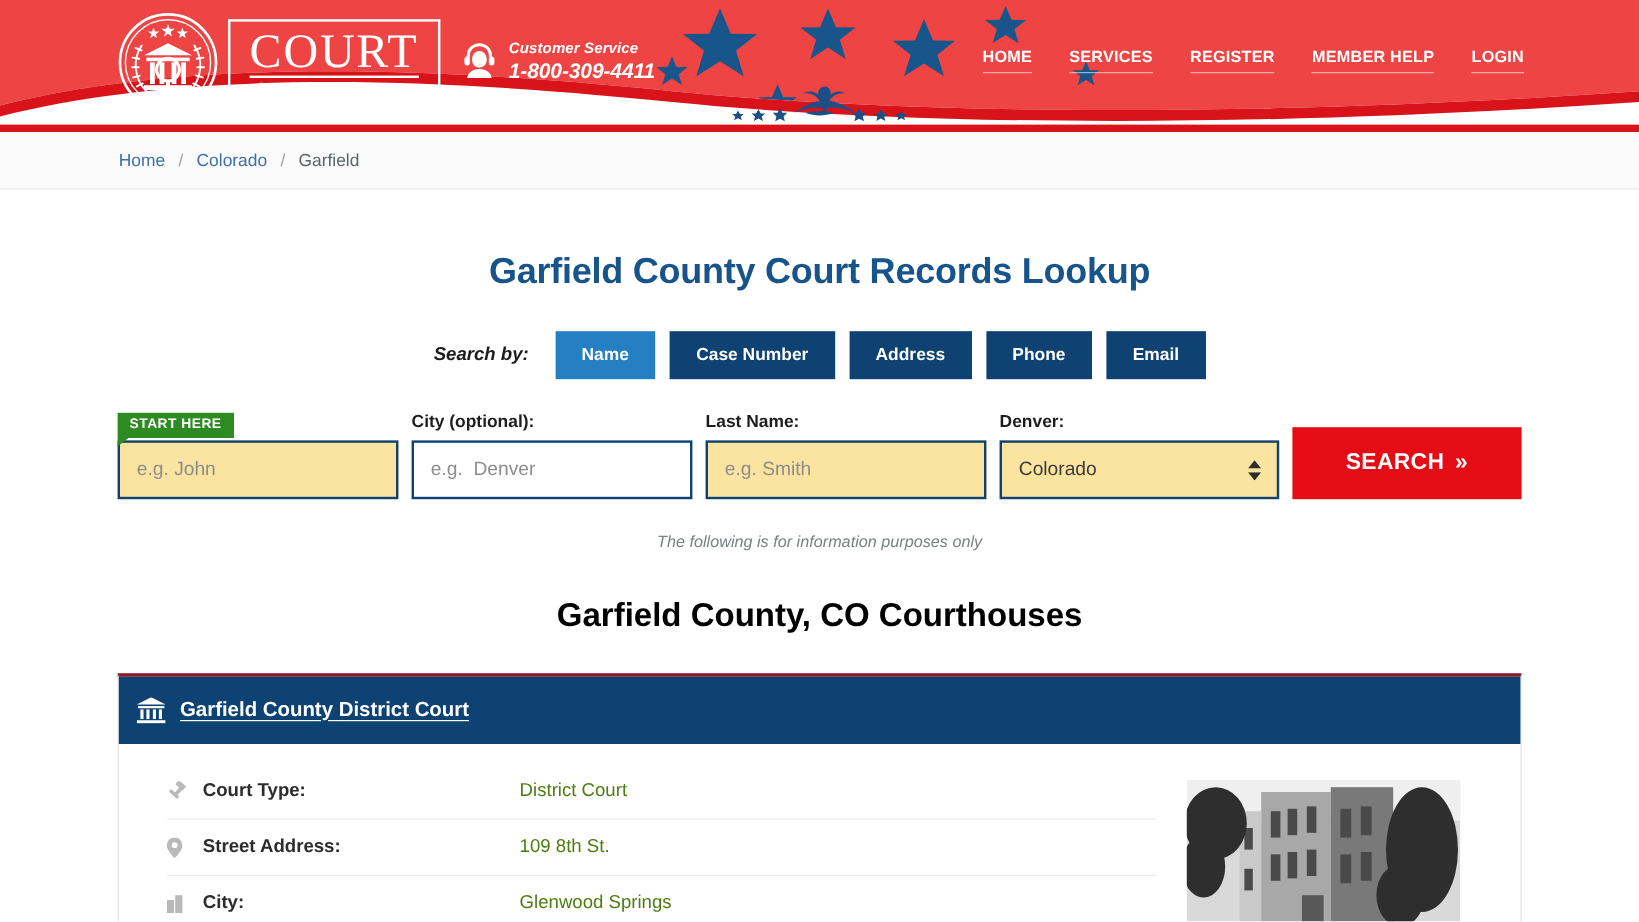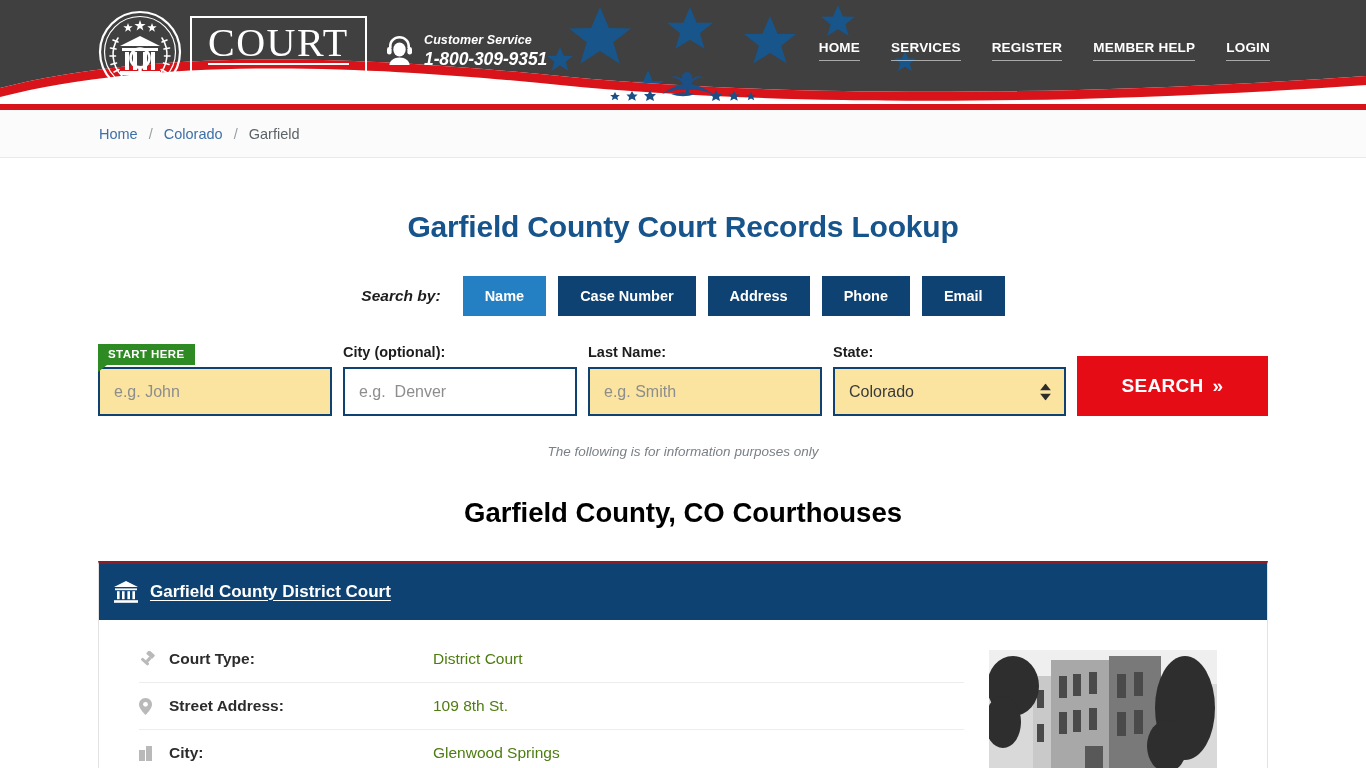--- a/index.html
+++ b/index.html
@@ -8,21 +8,21 @@
     width: 1366px; height: 768px;
     overflow: hidden;
     background: #ffffff;
     font-family: "Liberation Sans", sans-serif;
   }
 
   
   .site-header {
     position: relative;
     width: 1366px; height: 104px;
-    background: #404040;
+    background: #ef4444;
     overflow: hidden;
   }
   .hdr-stars { position: absolute; inset: 0; pointer-events: none; }
   .hdr-wave { position: absolute; left: 0; bottom: 0; width: 1366px; height: 46px; }
 
   .logo-wrap {
     position: absolute; left: 98px; top: 10px;
     display: flex; align-items: center; gap: 8px;
     height: 84px; z-index: 4;
   }
@@ -309,21 +309,21 @@
       <g fill="#ffffff">
         <path d="M15.5,2 C9.7,2 5,6.4 5,11.9 l0,2.1 l2.6,0 l0,-2.1 C7.6,7.8 11.1,4.5 15.5,4.5 c4.4,0 7.9,3.3 7.9,7.4 l0,2.1 l2.6,0 l0,-2.1 C26,6.4 21.3,2 15.5,2 z"></path>
         <rect x="3" y="13" width="4.6" height="7.6" rx="2.3"></rect>
         <rect x="23.4" y="13" width="4.6" height="7.6" rx="2.3"></rect>
         <ellipse cx="15.5" cy="15.5" rx="6.2" ry="7"></ellipse>
         <path d="M15.5,23.4 C9.9,23.4 5.4,26.8 5.4,31 l20.2,0 C25.6,26.8 21.1,23.4 15.5,23.4 z"></path>
       </g>
     </svg>
     <div>
       <div class="cs-label">Customer Service</div>
-      <div class="cs-phone">1-800-309-9351</div>
+      <div class="cs-phone">1-800-309-4411</div>
     </div>
   </div>
 
   <nav class="main-nav">
     <a href="#">HOME</a>
     <a href="#">SERVICES</a>
     <a href="#">REGISTER</a>
     <a href="#">MEMBER HELP</a>
     <a href="#">LOGIN</a>
   </nav>
@@ -368,21 +368,21 @@
         <span class="fld-label">City (optional):</span>
         <input class="fld-input white" type="text" placeholder="e.g.  Denver" style="">
       </div>
 
       <div class="fld fld-last">
         <span class="fld-label">Last Name:</span>
         <input class="fld-input" type="text" placeholder="e.g. Smith" style="">
       </div>
 
       <div class="fld fld-state">
-        <span class="fld-label">State:</span>
+        <span class="fld-label">Denver:</span>
         <div class="select-box">
           <span>Colorado</span>
           <span class="select-arrows">
             <svg width="11" height="7" viewBox="0 0 11 7">
                 <polygon points="5.5,0 11,7 0,7" fill="#2c2c2c"></polygon>
               </svg>
             <svg width="11" height="7" viewBox="0 0 11 7">
                 <polygon points="5.5,7 0,0 11,0" fill="#2c2c2c"></polygon>
               </svg>
           </span>

